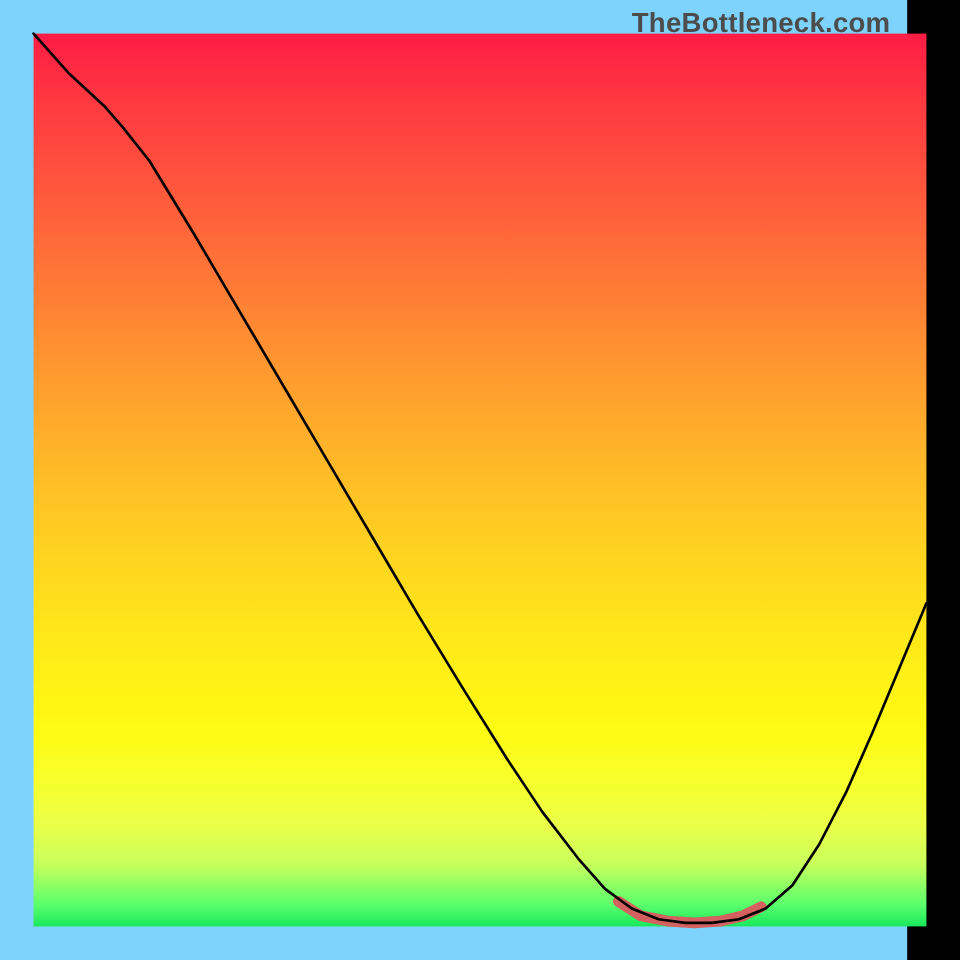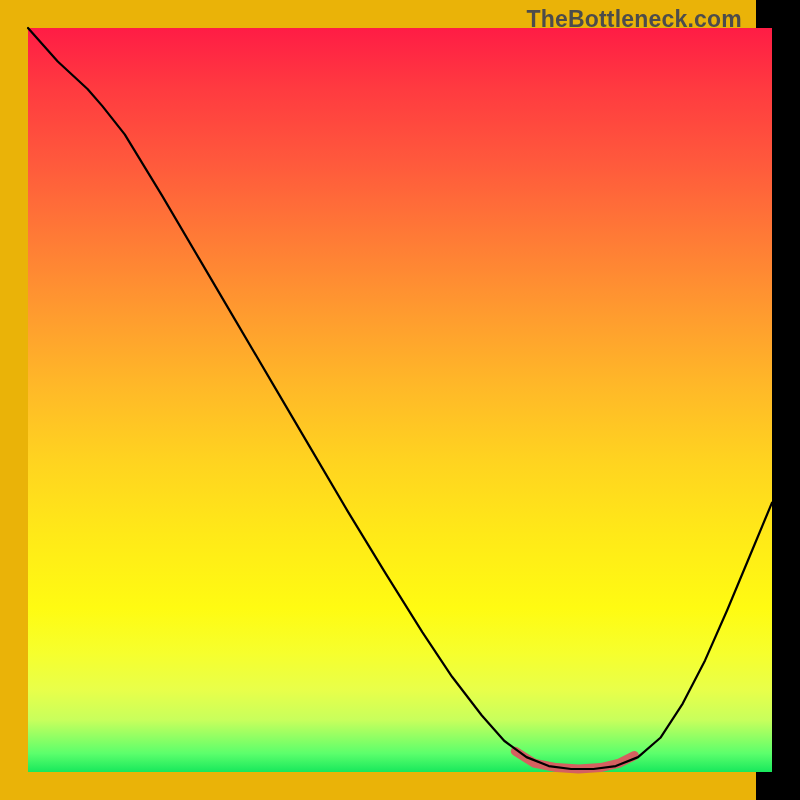--- a/index.html
+++ b/index.html
@@ -8,21 +8,21 @@
     width: 800px;
     height: 800px;
     background: #000;
     overflow: hidden;
     font-family: Arial, Helvetica, sans-serif;
   }
   .frame {
     position: relative;
     width: 756px;
     height: 800px;
-    background: #eab308;
+    background: #7dd3fc;
   }
   .watermark {
     position: absolute;
     top: 6px;
     right: 14px;
     color: #4c4c4c;
     font-size: 23px;
     font-weight: bold;
     letter-spacing: 0.2px;
     z-index: 5;

